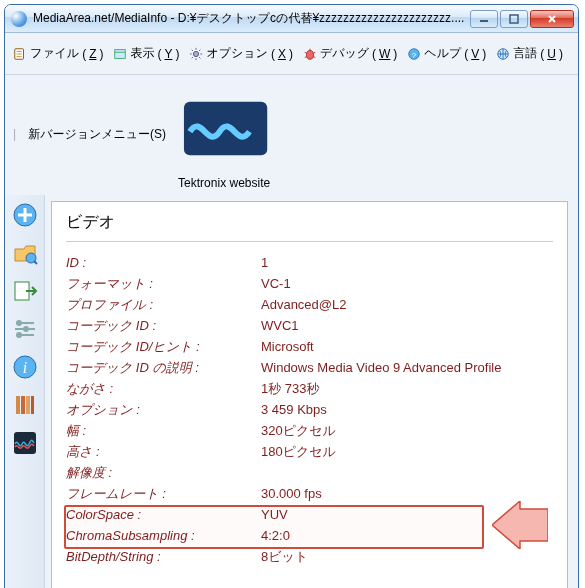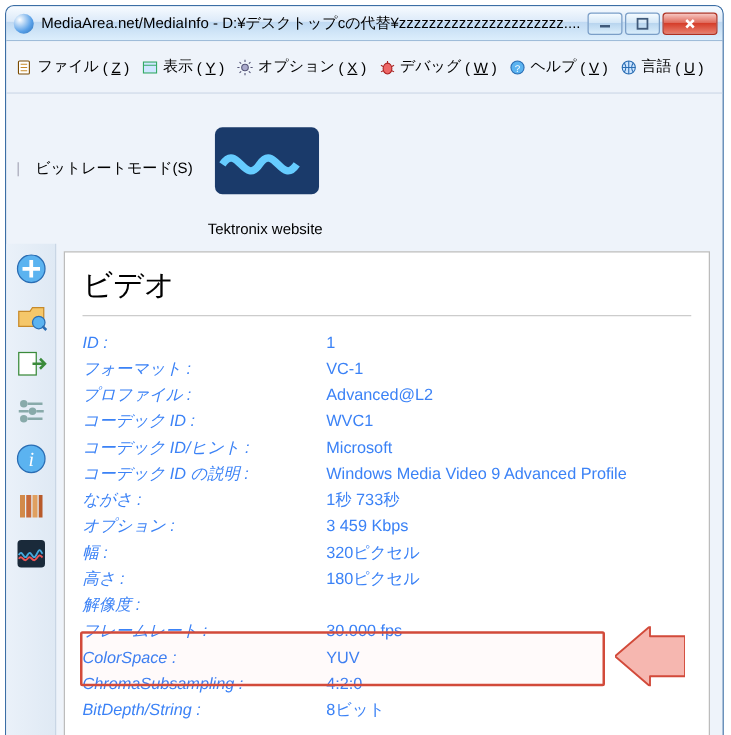--- a/index.html
+++ b/index.html
@@ -86,25 +86,25 @@
   .content-wrap { flex:1; padding: 6px 10px 0 6px; overflow:hidden; position:relative; }
   .panel {
     background:#fff;
     border:1px solid #bcbcbc;
     height: 100%;
     padding: 8px 14px;
     position:relative;
     overflow:hidden;
   }
   .section-title {
-    font-size: 24px;
+    font-size: 16px;
     margin: 2px 0 8px 0;
   }
   .hr { border-top:1px solid #ccc; margin: 4px 0 10px 0; }
-  .row { display:flex; line-height: 21px; font-size: 13px; color:#3b82f6; }
+  .row { display:flex; line-height: 21px; font-size: 13px; color:#7f1d1d; }
   .row .label { width: 195px; font-style: italic; }
   .row .value { flex:1; }
   .highlight-box {
     position:absolute;
     border:2px solid #d24a3a;
     border-radius:2px;
     background: rgba(255,0,0,0.02);
     pointer-events:none;
   }
   .arrow {
@@ -180,21 +180,21 @@
           <circle cx="8" cy="8" r="6" fill="#cfe6ff" stroke="#2a6db3"></circle>
           <path d="M2 8h12M8 2v12M4 4c2 3 2 5 0 8M12 4c-2 3-2 5 0 8" stroke="#2a6db3" fill="none"></path>
         </svg>
       <span>言語</span>(<span class="u">U</span>)
     </span>
   </div>
 
   <div class="menubar2">
     <span class="sep">|</span>
     <span class="item">
-      <span>ビットレートモード</span>(<span class="u">S</span>)
+      <span>新バージョンメニュー</span>(<span class="u">S</span>)
     </span>
     <span class="item">
       <svg class="micon" viewBox="0 0 16 16">
           <rect x="1" y="4" width="14" height="9" rx="1" fill="#1a3a6a"></rect>
           <path d="M2 9c2-3 3 3 5 0s3 3 5 0" stroke="#6cf" fill="none"></path>
         </svg>
       <span>Tektronix website</span>
     </span>
   </div>
 

